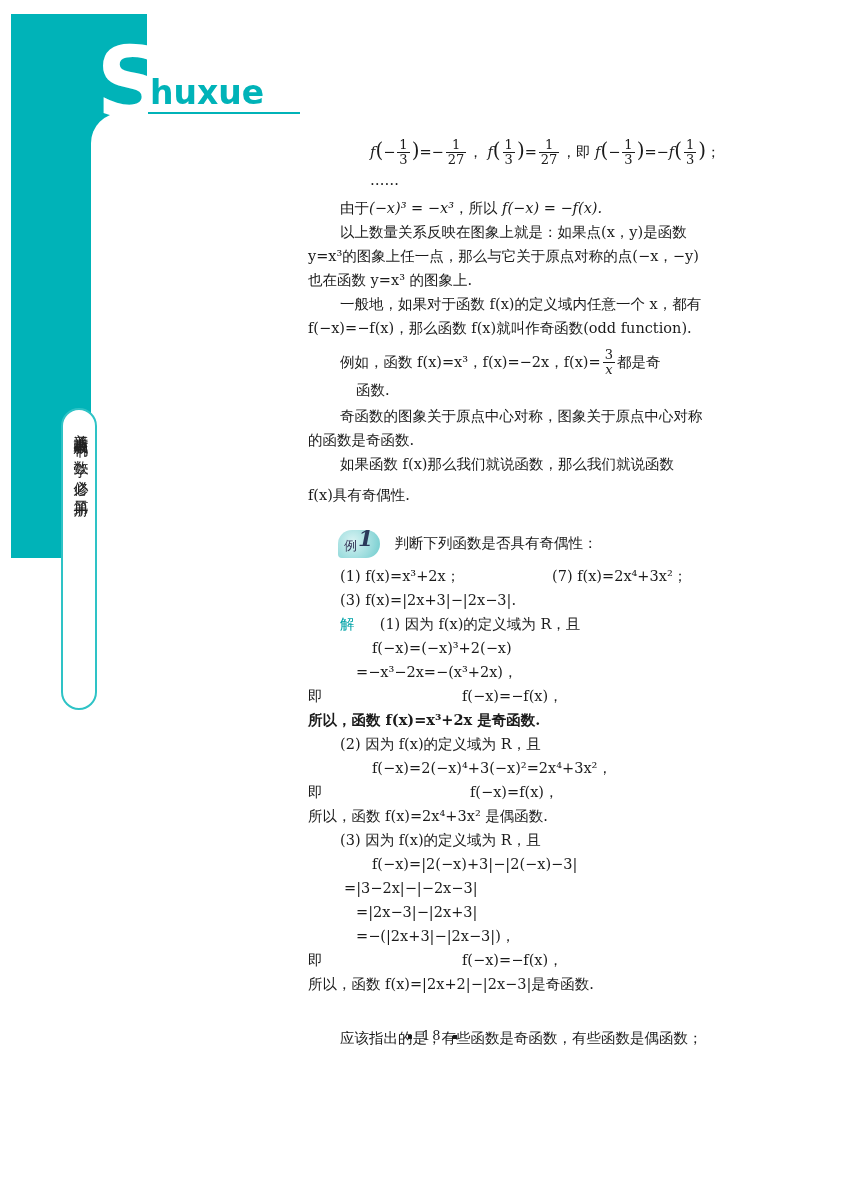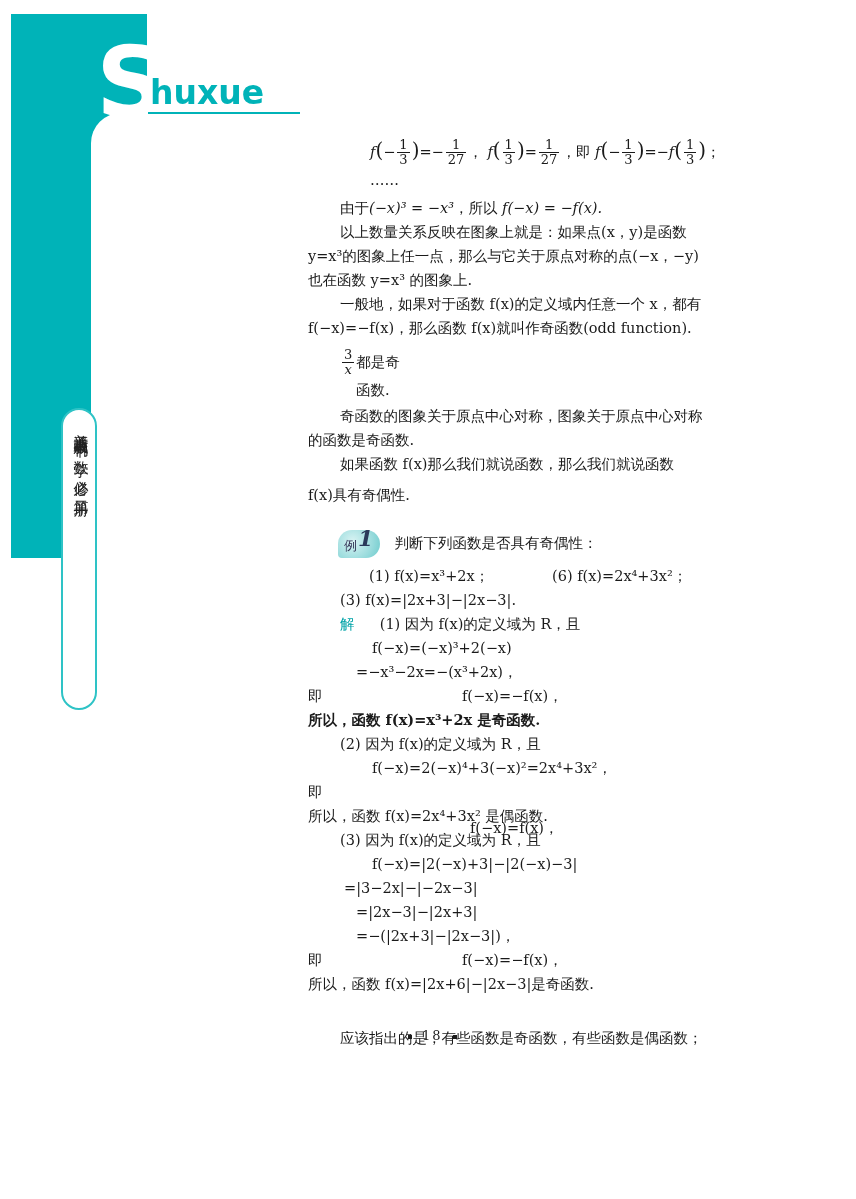--- a/index.html
+++ b/index.html
@@ -86,66 +86,66 @@
   </div>
 
   <div class="line ind" style="top:222px;">以上数量关系反映在图象上就是：如果点(x，y)是函数</div>
   <div class="line" style="top:246px;">y=x³的图象上任一点，那么与它关于原点对称的点(−x，−y)</div>
   <div class="line" style="top:270px;">也在函数 y=x³ 的图象上.</div>
 
   <div class="line ind" style="top:294px;">一般地，如果对于函数 f(x)的定义域内任意一个 x，都有</div>
   <div class="line" style="top:318px;">f(−x)=−f(x)，那么函数 f(x)就叫作奇函数(odd function).</div>
 
   <div class="line ind" style="top:348px;">
-    <span class="frac"><span class="num">3</span><span style="font-style:italic;">x</span></span><span>都是奇</span>
+    <span>例如，函数 f(x)=x³，f(x)=−2x，f(x)=</span><span class="frac"><span class="num">3</span><span style="font-style:italic;">x</span></span><span>都是奇</span>
   </div>
   <div class="line" style="top:380px;margin-left:48px;">函数.</div>
 
   <div class="line ind" style="top:406px;">奇函数的图象关于原点中心对称，图象关于原点中心对称</div>
   <div class="line" style="top:430px;">的函数是奇函数.</div>
 
   <div class="line ind" style="top:454px;">如果函数 f(x)那么我们就说函数，那么我们就说函数</div>
   <div class="line" style="top:485px;">f(x)具有奇偶性.</div>
 
   <div class="line" style="top:530px; left:30px;">
     <span id="ex-badge">
       <span class="lab">例</span>
       <span class="num">1</span>
     </span>
     <span>判断下列函数是否具有奇偶性：</span>
   </div>
 
-  <div class="line" style="top:566px; left:32px;margin-left:29px;">(1)  f(x)=x³+2x；</div>
-  <div class="line" style="top:566px; left:244px;">(6)  f(x)=2x⁴+3x²；</div>
+  <div class="line" style="top:566px; left:32px;">(1)  f(x)=x³+2x；</div>
+  <div class="line" style="top:566px; left:244px;">(7)  f(x)=2x⁴+3x²；</div>
   <div class="line" style="top:590px; left:32px;">(3)  f(x)=|2x+3|−|2x−3|.</div>
 
   <div class="line" style="top:614px; left:32px;">
     <span class="accent">解</span>
     <span style="display:inline-block;width:16px;"></span>
     <span>(1) 因为 f(x)的定义域为 R，且</span>
   </div>
   <div class="line" style="top:638px; left:64px;">f(−x)=(−x)³+2(−x)</div>
   <div class="line" style="top:662px; left:48px;">=−x³−2x=−(x³+2x)，</div>
   <div class="line" style="top:686px;">即</div>
   <div class="line" style="top:686px; left:154px;">f(−x)=−f(x)，</div>
   <div class="line" style="top:710px;font-weight:bold;">所以，函数 f(x)=x³+2x 是奇函数.</div>
 
   <div class="line" style="top:734px; left:32px;">(2) 因为 f(x)的定义域为 R，且</div>
   <div class="line" style="top:758px; left:64px;">f(−x)=2(−x)⁴+3(−x)²=2x⁴+3x²，</div>
   <div class="line" style="top:782px;">即</div>
-  <div class="line" style="top:782px; left:162px;margin-top:36px;">f(−x)=f(x)，</div>
+  <div class="line" style="top:782px; left:162px;">f(−x)=f(x)，</div>
   <div class="line" style="top:806px;">所以，函数 f(x)=2x⁴+3x² 是偶函数.</div>
 
   <div class="line" style="top:830px; left:32px;">(3) 因为 f(x)的定义域为 R，且</div>
   <div class="line" style="top:854px; left:64px;">f(−x)=|2(−x)+3|−|2(−x)−3|</div>
   <div class="line" style="top:878px; left:36px;">=|3−2x|−|−2x−3|</div>
   <div class="line" style="top:902px; left:48px;">=|2x−3|−|2x+3|</div>
   <div class="line" style="top:926px; left:48px;text-align:center;">=−(|2x+3|−|2x−3|)，</div>
   <div class="line" style="top:950px;">即</div>
   <div class="line" style="top:950px; left:154px;">f(−x)=−f(x)，</div>
-  <div class="line" style="top:974px;">所以，函数 f(x)=|2x+6|−|2x−3|是奇函数.</div>
+  <div class="line" style="top:974px;">所以，函数 f(x)=|2x+2|−|2x−3|是奇函数.</div>
 
   <div class="line ind" style="top:1028px;">应该指出的是，有些函数是奇函数，有些函数是偶函数；</div>
 </div>
 
 <div id="page-number">
   <span class="dot"></span><span>18</span><span class="dot"></span>
 </div>
 
 </body></html>

